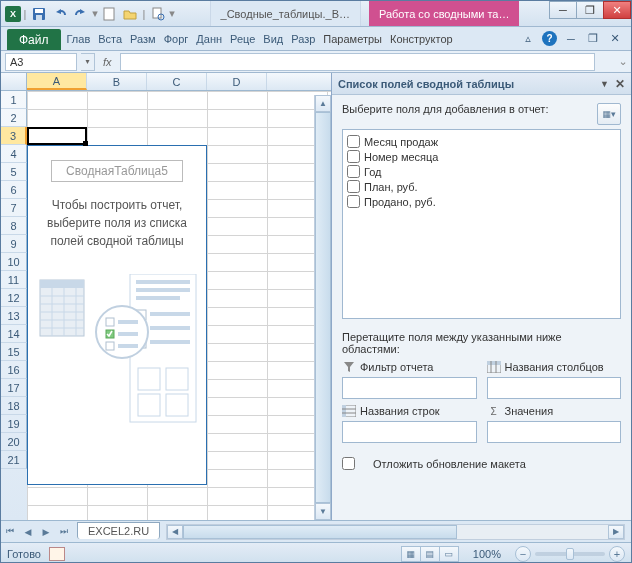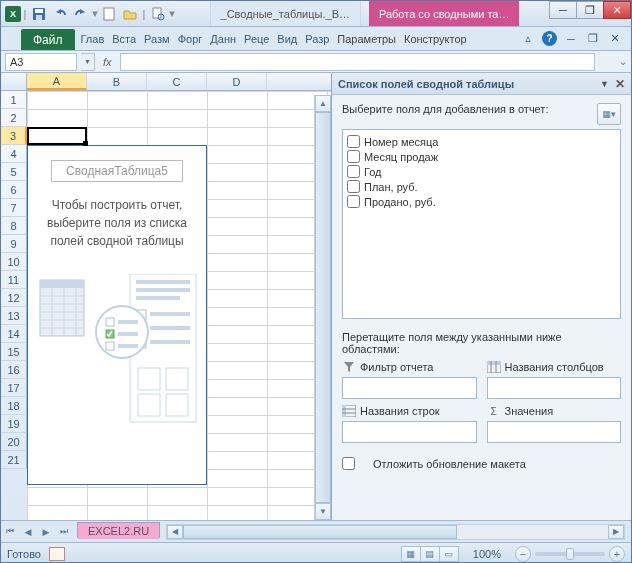--- a/index.html
+++ b/index.html
@@ -8,21 +8,21 @@
 .titlebar-left{display:flex;align-items:center;padding:0 4px;gap:1px}
 .xl-logo{width:16px;height:16px;background:#217346;color:#fff;font-size:9px;font-weight:bold;display:flex;align-items:center;justify-content:center;border-radius:2px}
 .qat-btn,.qat-sep{width:20px;height:20px;display:flex;align-items:center;justify-content:center;cursor:pointer;border-radius:2px}
 .qat-sep{width:6px;color:#888;cursor:default}
 .title-center{flex:1;display:flex;justify-content:center;align-items:stretch;height:100%;gap:8px}
 .doc-title{background:#dce8f4;padding:0 10px;display:flex;align-items:center;font-size:11px;color:#555;border-left:1px solid #cad8e8;border-right:1px solid #cad8e8}
 .ribbon-context{background:#d05090;color:#fff;padding:0 10px;display:flex;align-items:center;font-size:11px}
 .win-controls{display:flex;height:18px;align-self:flex-start}
 .win-btn{width:28px;height:18px;display:flex;align-items:center;justify-content:center;cursor:pointer;border:1px solid #8ea8c0;background:linear-gradient(#f0f6fc,#d8e4f0);margin-left:-1px}
 .win-close{background:linear-gradient(#f08080,#d04040);color:#fff;border-color:#b03030}
-.ribbon-tabs{height:24px;background:#dce8f4;display:flex;align-items:stretch;border-bottom:1px solid #a0b8d0;padding-left:20px}
+.ribbon-tabs{height:24px;background:#dce8f4;display:flex;align-items:stretch;border-bottom:1px solid #a0b8d0;padding-left:6px}
 .tab-file{background:#217346;color:#fff;padding:0 12px;display:flex;align-items:center;font-size:12px;border-radius:2px 2px 0 0;margin:2px 2px 0 0}
 .tab{padding:0 4px;display:flex;align-items:center;cursor:pointer;font-size:11px;color:#3b5a78}
 .tab.ctx{color:#444}
 .ribbon-right{margin-left:auto;display:flex;align-items:center;gap:6px;padding-right:8px}
 .rr-btn{width:16px;height:16px;display:flex;align-items:center;justify-content:center;cursor:pointer;color:#3b5a78}
 .help-circle{width:15px;height:15px;border-radius:50%;background:#1e73be;color:#fff;font-size:10px;font-weight:bold;display:flex;align-items:center;justify-content:center}
 .namebox-row{height:22px;background:#e8f0f8;display:flex;align-items:center;border-bottom:1px solid #a0b8d0}
 .namebox{width:72px;height:18px;margin:0 4px;background:#fff;border:1px solid #b0c4d8;display:flex;align-items:center;padding:0 4px;font-size:11px}
 .namebox-drop{width:14px;height:18px;border:1px solid #b0c4d8;border-left:none;background:#e8f0f8;display:flex;align-items:center;justify-content:center;cursor:pointer;color:#666;font-size:8px}
 .fx-label{margin:0 8px;font-style:italic;color:#666}
@@ -66,21 +66,21 @@
 .drop-grid{display:grid;grid-template-columns:1fr 1fr;gap:4px 10px}
 .drop-cell{}
 .drop-label{display:flex;align-items:center;gap:4px;font-size:11px;margin-bottom:2px;height:16px}
 .drop-icon{width:14px;height:14px;display:flex;align-items:center;justify-content:center;font-size:10px;color:#666}
 .drop-zone{height:22px;background:#fff;border:1px solid #a0b8d0}
 .tp-footer{display:flex;align-items:flex-end;gap:18px;margin-top:8px;padding-top:6px}
 .defer-cb{width:13px;height:13px}
 .update-btn{margin-left:auto;padding:3px 12px;border:1px solid #a0b8d0;background:linear-gradient(#fdfdfd,#e4ecf4);color:#999;border-radius:2px;cursor:default}
 .sheet-tabs{height:22px;background:#dce8f4;border-top:1px solid #9db8d0;display:flex;align-items:center}
 .st-nav{width:18px;height:18px;display:flex;align-items:center;justify-content:center;cursor:pointer;color:#5a7a98;font-size:9px}
-.st-tab{background:#f9a8d4;border:1px solid #8ea8c0;border-bottom:none;padding:2px 10px;margin-left:4px;font-size:11px;color:#555;border-radius:0 0 3px 3px;transform:translateY(-1px)}
+.st-tab{background:#ffffff;border:1px solid #8ea8c0;border-bottom:none;padding:2px 10px;margin-left:4px;font-size:11px;color:#555;border-radius:0 0 3px 3px;transform:translateY(-1px)}
 .hscroll{flex:1;height:16px;margin:0 6px;background:#e8eef4;border:1px solid #c0cede;position:relative}
 .hscroll-btn{position:absolute;top:0;width:16px;height:14px;background:linear-gradient(#f4f8fc,#dce8f4);border:1px solid #b0c4d8;display:flex;align-items:center;justify-content:center;font-size:8px;color:#5a7a98;cursor:pointer}
 .hscroll-thumb{position:absolute;left:16px;top:0;bottom:0;width:60%;background:linear-gradient(#e0ecf6,#c8dcec);border:1px solid #a8c0d6}
 .statusbar{height:22px;background:linear-gradient(#e4ecf6,#cfe0ee);border-top:1px solid #9db8d0;display:flex;align-items:center;padding:0 6px;gap:8px}
 .status-text{color:#3b5a78}
 .macro-icon{width:16px;height:14px;border:1px solid #b88;background:#fff5e8}
 .view-btns{margin-left:auto;display:flex;gap:0}
 .vb{width:20px;height:16px;border:1px solid #a8c0d6;background:linear-gradient(#f4f8fc,#dce8f4);display:flex;align-items:center;justify-content:center;cursor:pointer;font-size:9px;color:#5a7a98;margin-left:-1px}
 .zoom-pct{margin:0 6px;color:#3b5a78}
 .zoom-slider{display:flex;align-items:center;gap:4px}
@@ -273,25 +273,25 @@
       <div class="tp-close">✕</div>
     </div>
     <div class="tp-body">
       <div class="tp-row1">
         <div class="tp-instr">Выберите поля для добавления в отчет:</div>
         <div class="tp-layout-btn">▦▾</div>
       </div>
       <div class="field-list">
         <div class="field-item">
             <input type="checkbox" class="field-cb" style="">
+            <span>Месяц продаж</span>
+          </div>
+        <div class="field-item">
+            <input type="checkbox" class="field-cb" style="">
             <span>Номер месяца</span>
-          </div>
-        <div class="field-item">
-            <input type="checkbox" class="field-cb" style="">
-            <span>Месяц продаж</span>
           </div>
         <div class="field-item">
             <input type="checkbox" class="field-cb" style="">
             <span>Год</span>
           </div>
         <div class="field-item">
             <input type="checkbox" class="field-cb" style="">
             <span>План, руб.</span>
           </div>
         <div class="field-item">

